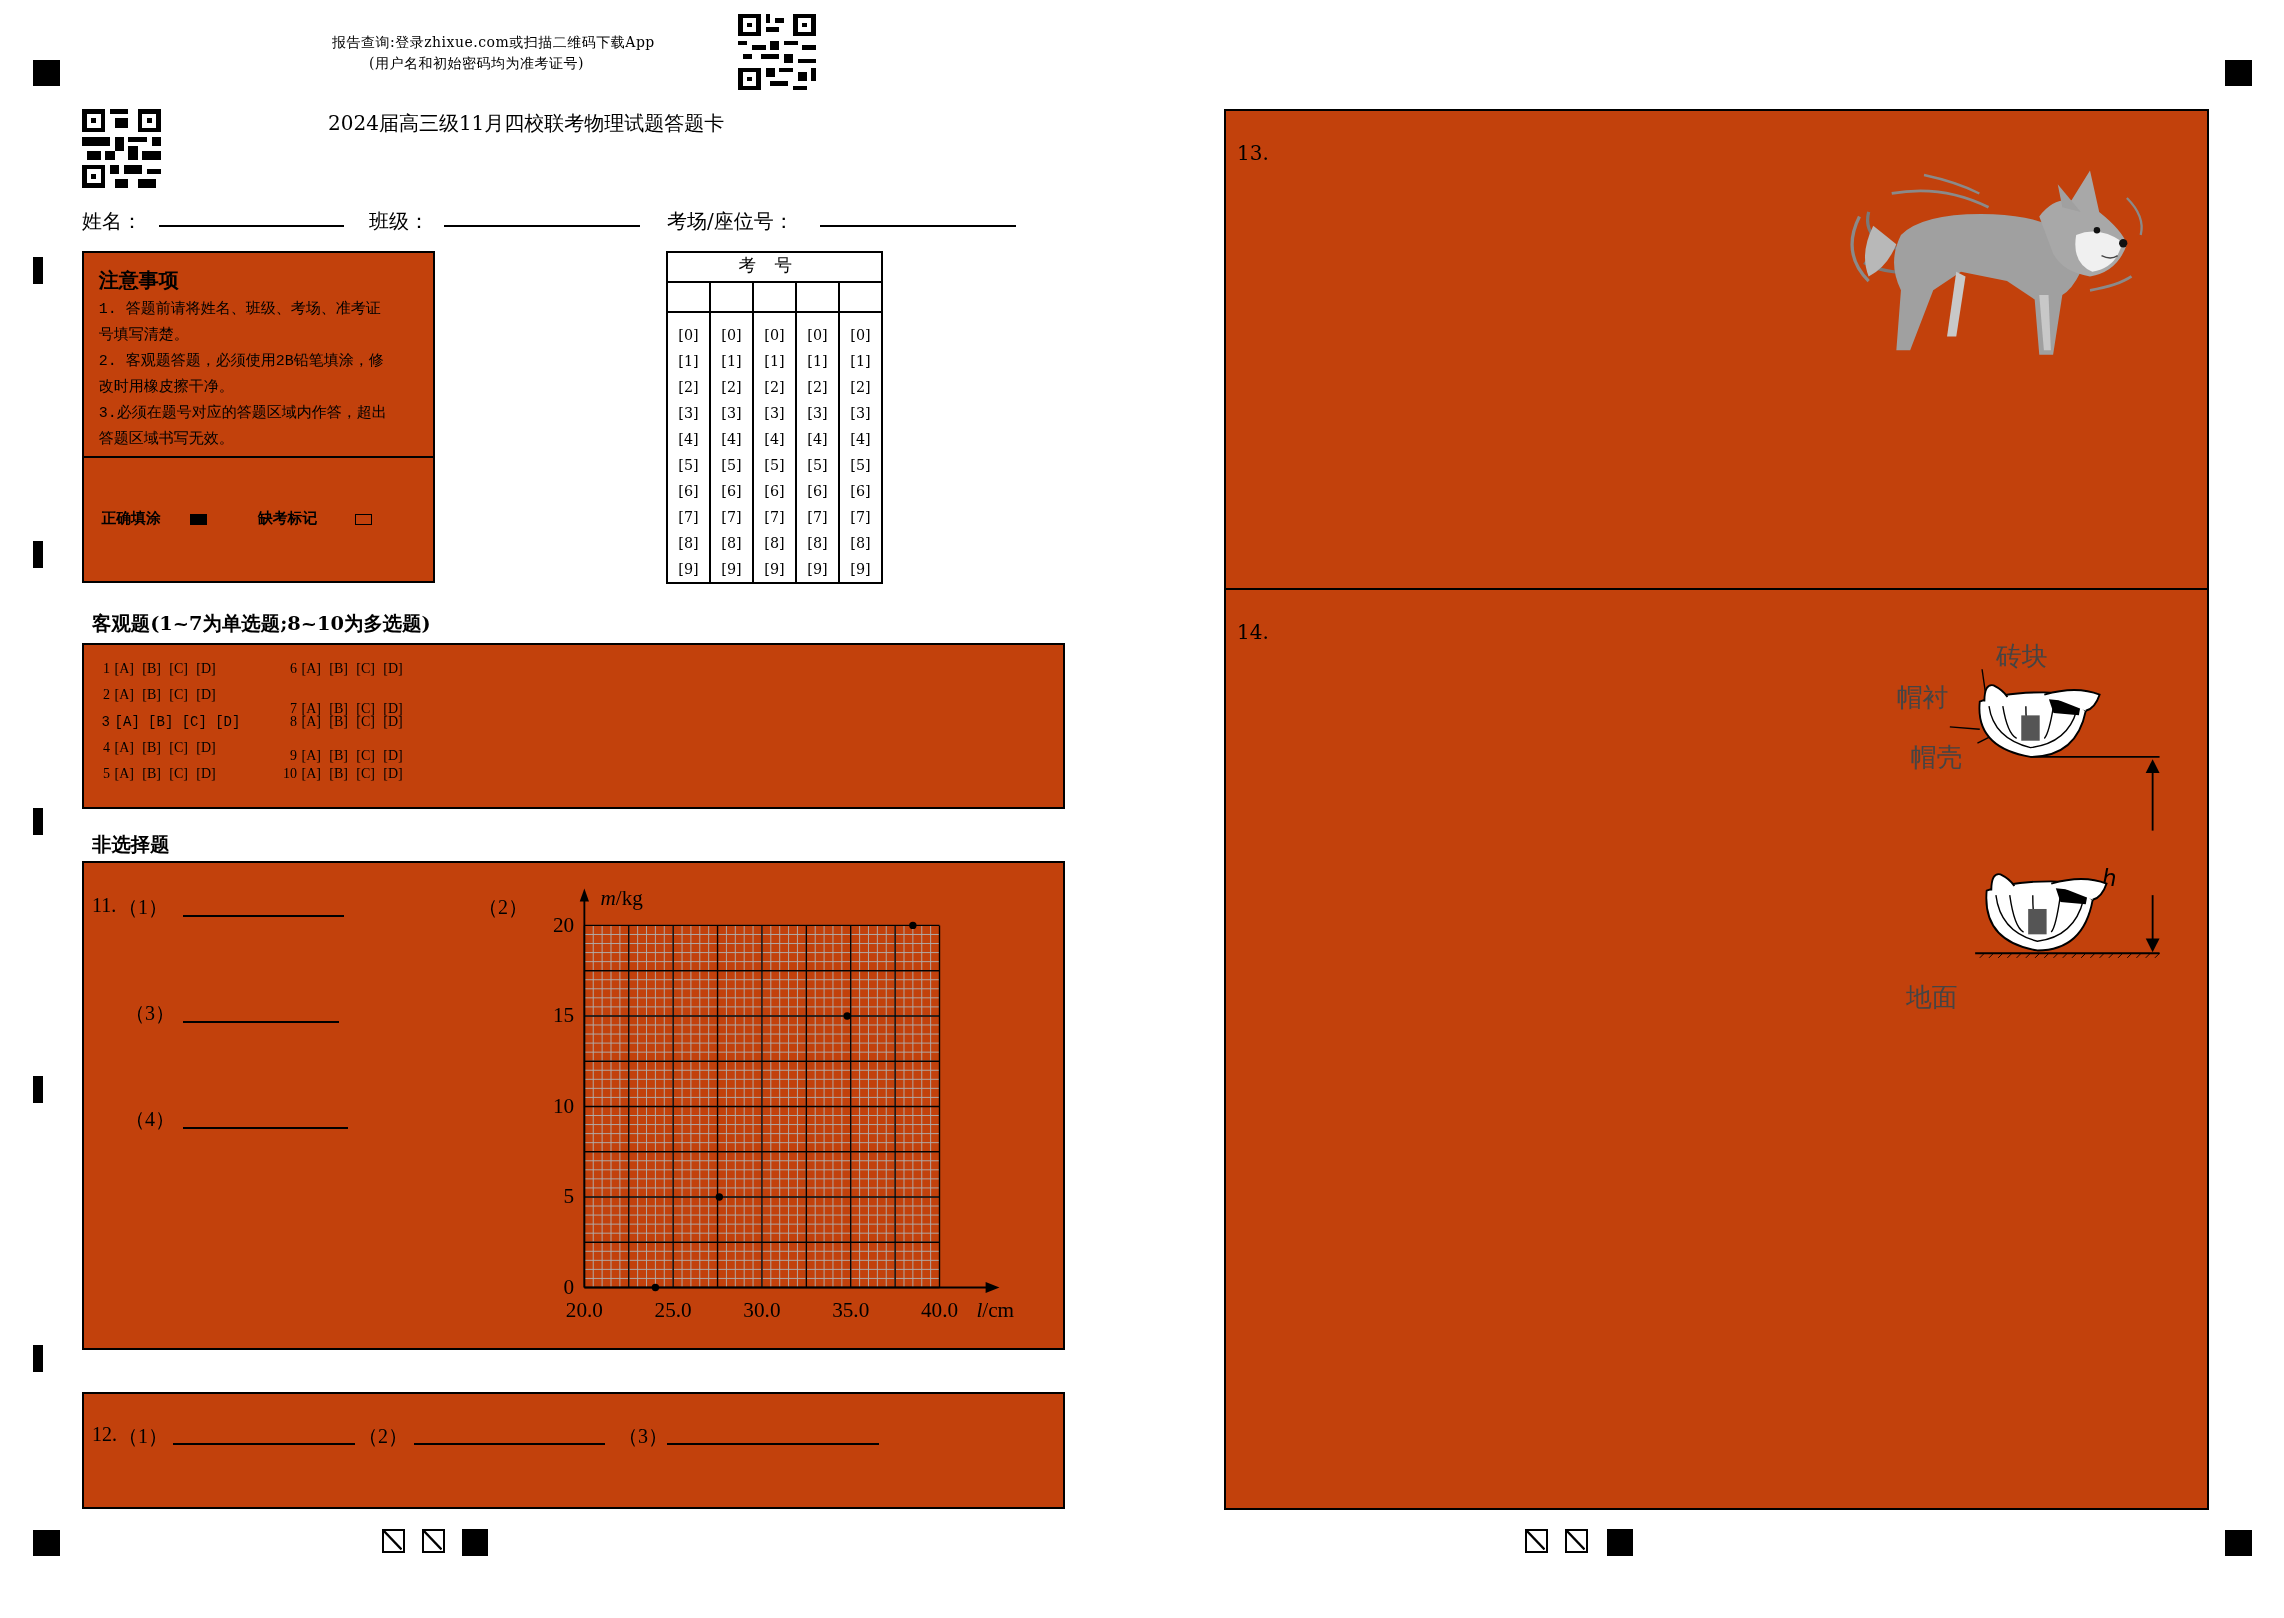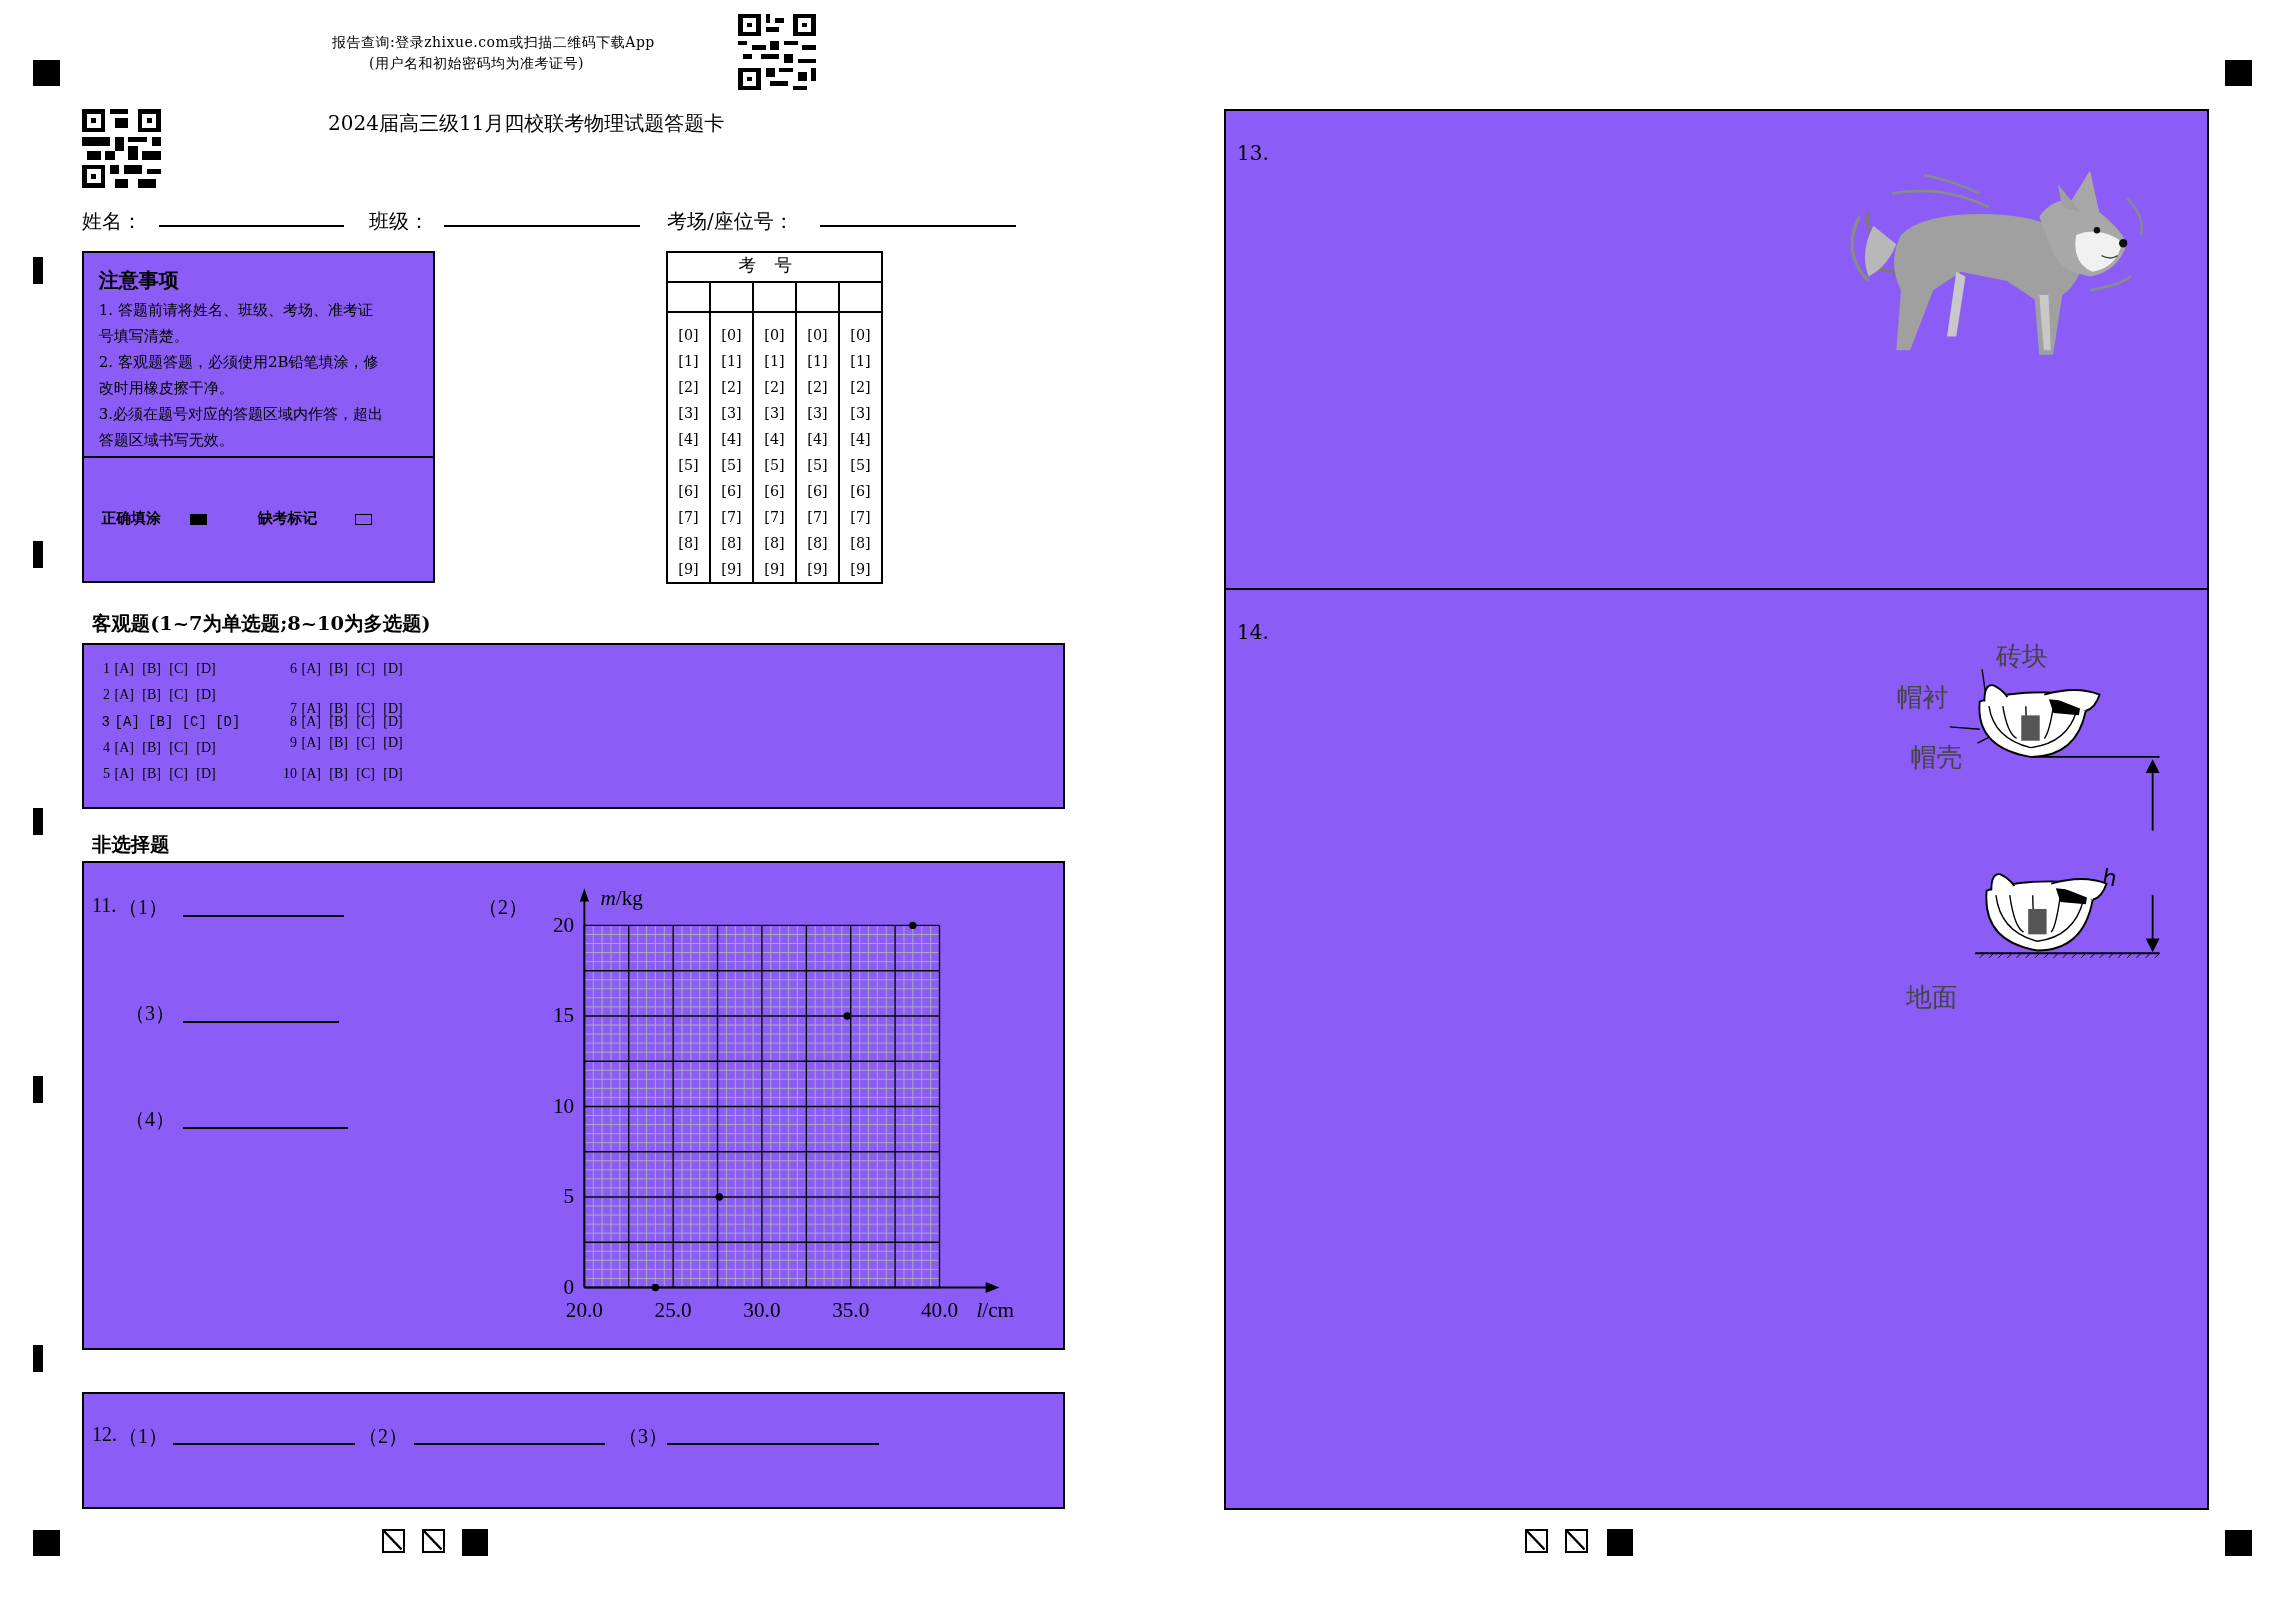--- a/index.html
+++ b/index.html
@@ -1,20 +1,20 @@
 <!DOCTYPE html>
 <html style="font-size:7.4px"><head>
 <meta charset="utf-8">
 <style>
   html, body { margin:0; padding:0; background:#ffffff; }
   body { width:2284px; height:1619px; position:relative; overflow:hidden;
          font-family:"DejaVu Serif","Liberation Serif",serif; color:#000; }
   .abs { position:absolute; }
   .reg { position:absolute; background:#000; }
-  .box { position:absolute; border:2.8px solid #000; box-sizing:border-box; background:#8b5cf6; }
+  .box { position:absolute; border:2.8px solid #000; box-sizing:border-box; background:#c2410c;font-family:Liberation Mono, monospace; }
   .small-txt { font-size:14px; letter-spacing:0.5px; }
   .title { font-size:20px; font-family:"DejaVu Serif","Liberation Serif",serif; white-space:nowrap; }
   .label { font-size:20px; white-space:nowrap; }
   .uline { position:absolute; height:0; border-bottom:2.3px solid #000; }
   .notice-title { font-size:20px; font-weight:bold; }
   .notice-line { font-size:15px; line-height:26px; white-space:nowrap; }
   .legend-lbl { font-size:14.8px; font-weight:bold; white-space:nowrap; }
   .id-table { position:absolute; border-collapse:collapse; }
   .id-table td { border:2.3px solid #000; text-align:center; vertical-align:top; padding:0; }
   .id-head { font-size:17.5px; letter-spacing:18.5px; height:28px; }
@@ -240,21 +240,21 @@
     <div class="mc-row" style="top: 0px;"><span class="mc-num">1</span><span class="mc-opt">[A]</span><span class="mc-opt">[B]</span><span class="mc-opt">[C]</span><span class="mc-opt">[D]</span></div>
     <div class="mc-row" style="top: 26px;"><span class="mc-num">2</span><span class="mc-opt">[A]</span><span class="mc-opt">[B]</span><span class="mc-opt">[C]</span><span class="mc-opt">[D]</span></div>
     <div class="mc-row" style="top: 53px; font-family: Liberation Mono, monospace;"><span class="mc-num">3</span><span class="mc-opt">[A]</span><span class="mc-opt">[B]</span><span class="mc-opt">[C]</span><span class="mc-opt">[D]</span></div>
     <div class="mc-row" style="top: 79px;"><span class="mc-num">4</span><span class="mc-opt">[A]</span><span class="mc-opt">[B]</span><span class="mc-opt">[C]</span><span class="mc-opt">[D]</span></div>
     <div class="mc-row" style="top: 105px;"><span class="mc-num">5</span><span class="mc-opt">[A]</span><span class="mc-opt">[B]</span><span class="mc-opt">[C]</span><span class="mc-opt">[D]</span></div>
   </div>
 <div id="mc-right" class="abs" style="left:277px;top:661px;">
     <div class="mc-row" style="top: 0px;"><span class="mc-num">6</span><span class="mc-opt">[A]</span><span class="mc-opt">[B]</span><span class="mc-opt">[C]</span><span class="mc-opt">[D]</span></div>
     <div class="mc-row" style="top: 40px;"><span class="mc-num">7</span><span class="mc-opt">[A]</span><span class="mc-opt">[B]</span><span class="mc-opt">[C]</span><span class="mc-opt">[D]</span></div>
     <div class="mc-row" style="top: 53px;"><span class="mc-num">8</span><span class="mc-opt">[A]</span><span class="mc-opt">[B]</span><span class="mc-opt">[C]</span><span class="mc-opt">[D]</span></div>
-    <div class="mc-row" style="top: 74px;"><span class="mc-num">9</span><span class="mc-opt">[A]</span><span class="mc-opt">[B]</span><span class="mc-opt">[C]</span><span class="mc-opt">[D]</span></div>
+    <div class="mc-row" style="top: 87px;"><span class="mc-num">9</span><span class="mc-opt">[A]</span><span class="mc-opt">[B]</span><span class="mc-opt">[C]</span><span class="mc-opt">[D]</span></div>
     <div class="mc-row" style="top: 105px;"><span class="mc-num">10</span><span class="mc-opt">[A]</span><span class="mc-opt">[B]</span><span class="mc-opt">[C]</span><span class="mc-opt">[D]</span></div>
   </div>
 
 <div class="abs sec-title" style="left:92px;top:831px;">非选择题</div>
 
 <div class="box" style="left:82px;top:861px;width:983px;height:489px;border-width:2.3px;"></div>
 <div class="abs q-lbl" style="left:92px;top:894px;">11.</div>
 <div class="abs q-lbl" style="left:118px;top:894px;">（1）</div>
 <div class="uline" style="left:183px;top:915px;width:161px;"></div>
 <div class="abs q-lbl" style="left:125px;top:1000px;">（3）</div>

